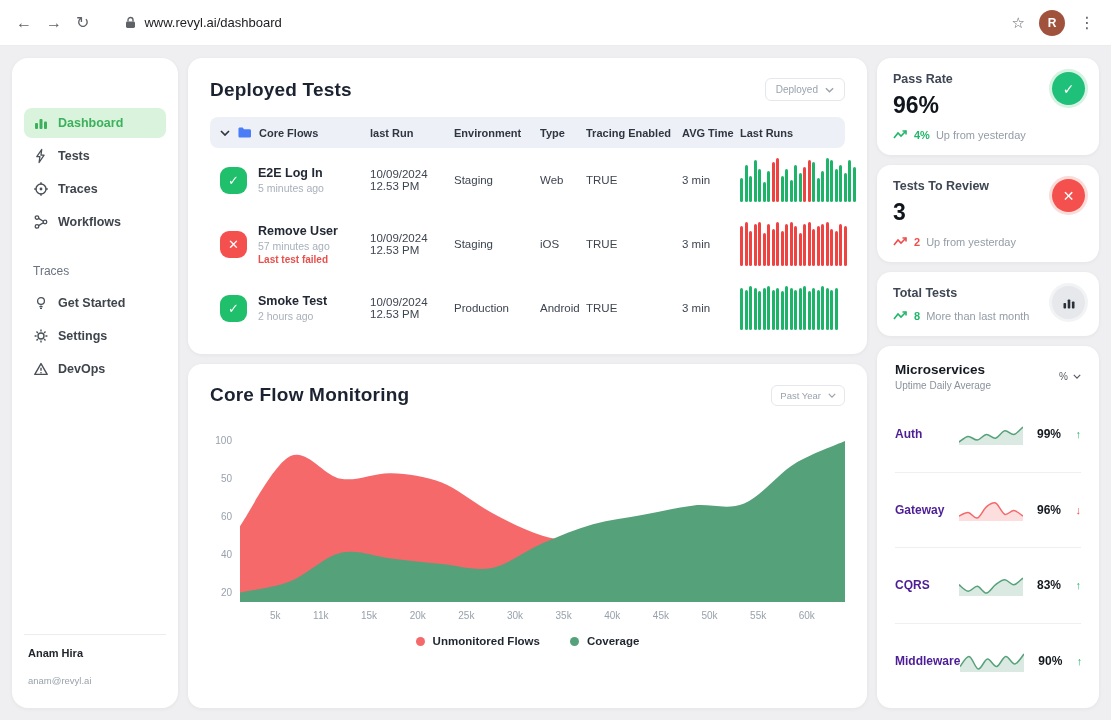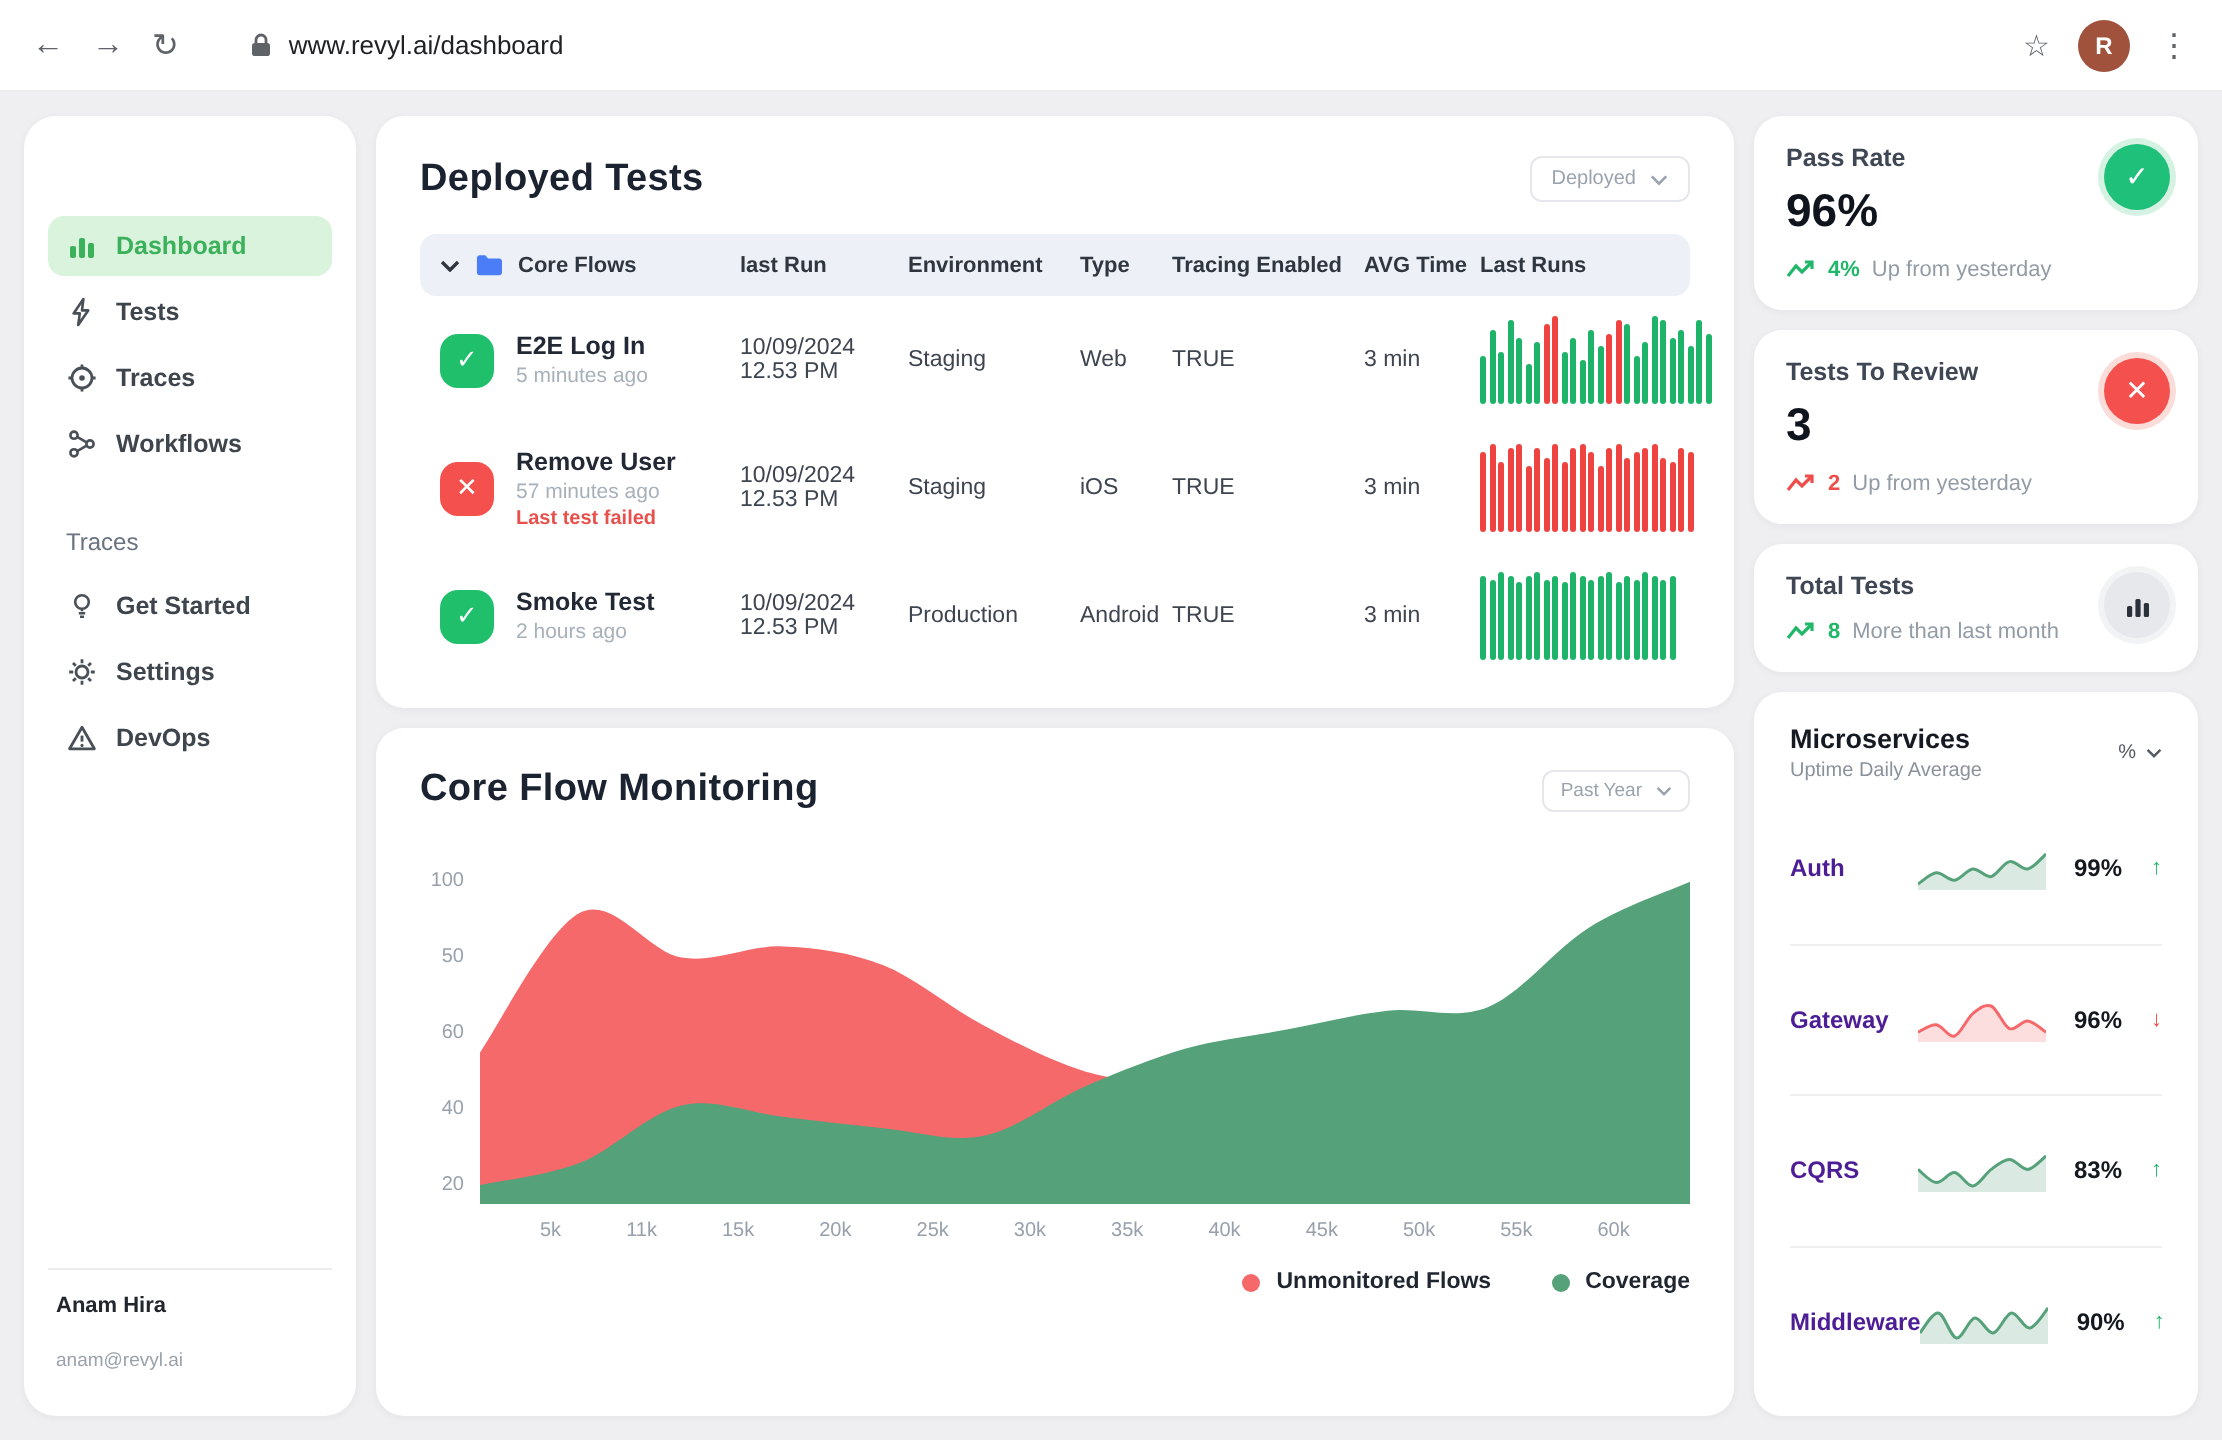--- a/index.html
+++ b/index.html
@@ -95,21 +95,21 @@
   .monitoring { flex: 1; padding: 20px 22px 12px; display: flex; flex-direction: column; }
   .chart-area { display: flex; height: 180px; margin-top: 16px; }
   .y-axis { width: 30px; position: relative; }
   .ytick { position: absolute; right: 8px; font-size: 10px; color: #98a1ab; }
   .plot { flex: 1; position: relative; overflow: hidden; }
   .plot svg { position: absolute; inset: 0; width: 100%; height: 100%; }
   .x-axis {
     margin: 8px 0 0 30px; display: flex; justify-content: space-between;
     padding: 0 30px; font-size: 10px; color: #98a1ab;
   }
-  .legend { display: flex; justify-content: flex-end; gap: 30px; margin-top: 14px; align-items: center; }
+  .legend { display: flex; justify-content: center; gap: 30px; margin-top: 14px; align-items: center; }
   .legend-item { display: flex; align-items: center; gap: 8px; }
   .legend-dot { width: 9px; height: 9px; border-radius: 50%; }
   .legend-label { font-size: 11.5px; font-weight: bold; color: #1f2630; }
 
   
   .rightcol { width: 222px; flex: 0 0 222px; display: flex; flex-direction: column; gap: 10px; }
   .stat-card { padding: 14px 16px; position: relative; }
   .stat-label { font-size: 12.5px; color: #3f4754; font-weight: 600; }
   .stat-value { font-size: 23px; font-weight: 800; color: #10151d; margin-top: 6px; }
   .stat-trend { display: flex; align-items: center; gap: 6px; margin-top: 10px; }

